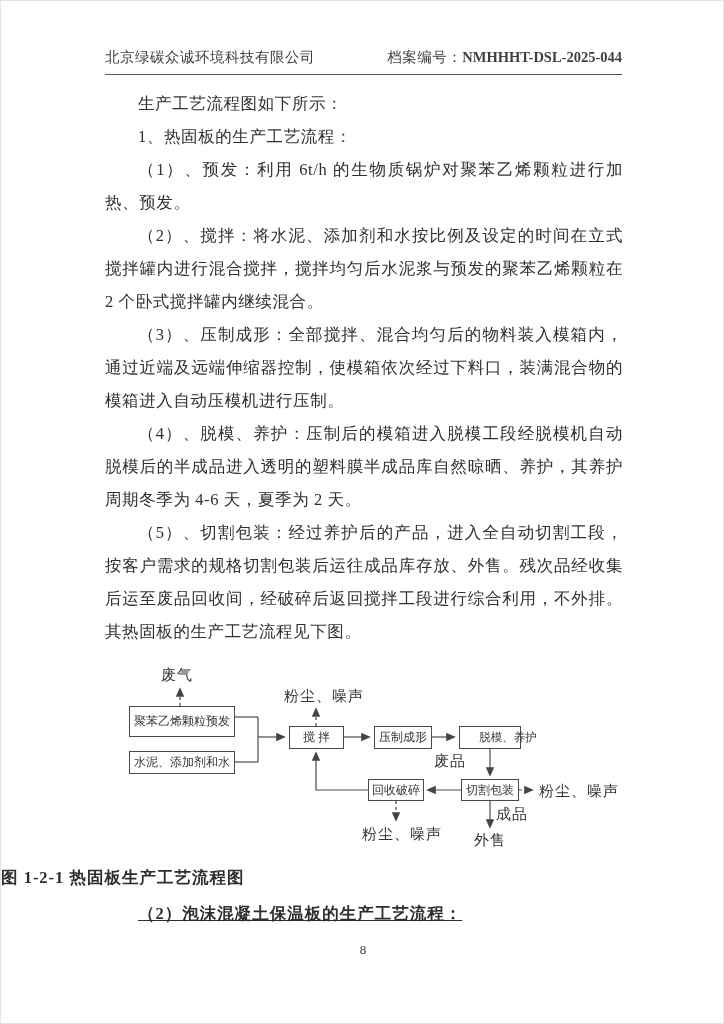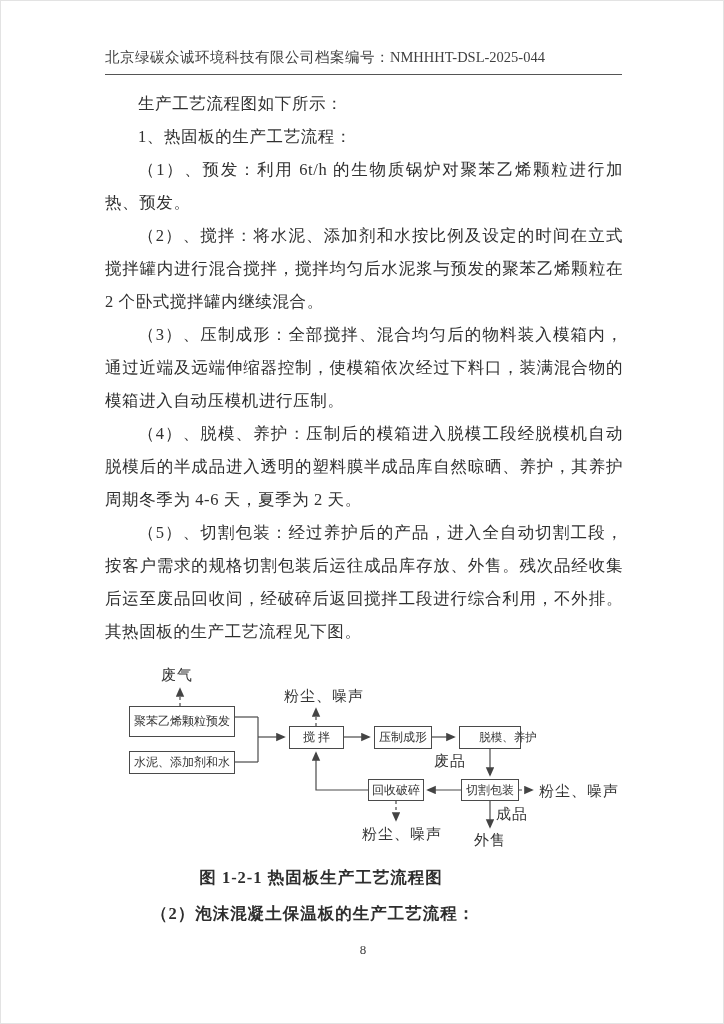--- a/index.html
+++ b/index.html
@@ -9,25 +9,25 @@
     background:#ffffff;
     border:1px solid #e3e3e3;
     box-sizing:border-box;
     font-family:"Liberation Serif","DejaVu Serif",serif;
     color:#333333;
     overflow:hidden;
   }
   
   .header{
     position:absolute;left:104px;top:47px;width:517px;
-    display:flex;align-items:flex-end;
+    display:flex;justify-content:space-between;align-items:flex-end;
     padding-bottom:7px;border-bottom:1.6px solid #555;
     font-size:14.5px;color:#3f3f3f;letter-spacing:0.5px;
   }
-  .header .doc-no{font-weight:normal;letter-spacing:0;}
+  .header .doc-no{font-weight:bold;letter-spacing:0;}
   
   .content{
     position:absolute;left:104px;top:86px;width:518px;
     font-size:16.5px;line-height:33px;letter-spacing:0.6px;
     text-align:justify;color:#303030;
   }
   .content p{margin:0;text-indent:2em;}
   
   .diagram{position:absolute;left:105px;top:660px;width:560px;height:195px;}
   .diagram svg{position:absolute;left:0;top:0;}
@@ -36,26 +36,26 @@
     display:flex;align-items:center;justify-content:center;
     font-size:12px;color:#333;white-space:nowrap;letter-spacing:0;
     box-sizing:border-box;
   }
   .flabel{
     position:absolute;font-size:15px;color:#333;white-space:nowrap;
     letter-spacing:1px;
   }
   
   .caption{
-    position:absolute;left:0;top:866px;width:640px;text-align:center;
+    position:absolute;left:0;top:866px;width:640px;
     font-weight:bold;font-size:16.5px;color:#2e2e2e;letter-spacing:1px;
   }
   .next-heading{
-    position:absolute;left:150px;top:902px;
-    font-weight:bold;font-size:16.5px;color:#2e2e2e;letter-spacing:1px;
+    position:absolute;left:137px;top:902px;
+    font-weight:bold;font-size:16.5px;color:#2e2e2e;letter-spacing:1px;text-decoration:underline;
   }
   .page-num{
     position:absolute;left:0;top:941px;width:724px;text-align:center;
     font-size:13px;color:#3a3a3a;
   }
 </style>
 </head>
 <body>
 
 <div class="page">

